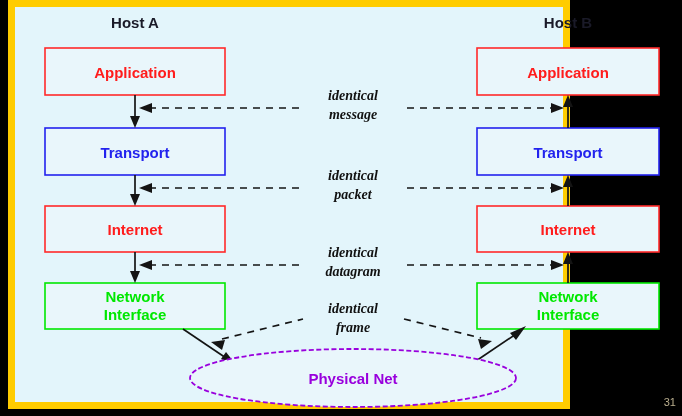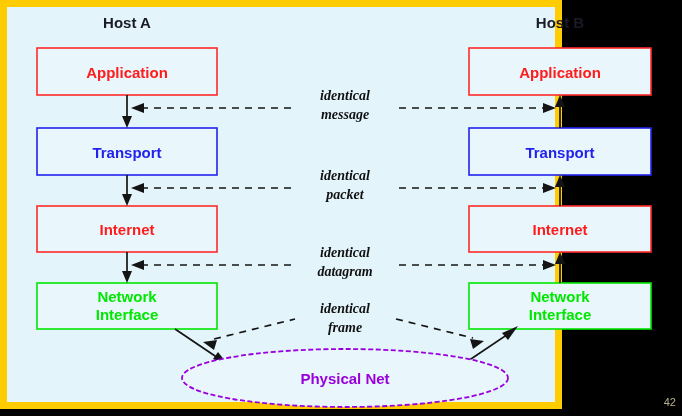--- a/index.html
+++ b/index.html
@@ -10,21 +10,21 @@
   #screen {
     position: relative;
     width: 682px;
     height: 416px;
     background: #000000;
     overflow: hidden;
     font-family: "Liberation Sans", sans-serif;
   }
   #slide-frame {
     position: absolute;
-    left: 0px;
+    left: 8px;
     top: 0px;
     width: 562px;
     height: 409px;
     box-sizing: border-box;
     border: 7px solid #ffcc00;
     background: #e3f5fb;
   }
   #diagram-svg {
     position: absolute;
     left: 0;
@@ -183,15 +183,15 @@
         <line class="solid-conn" x1="458" y1="356" x2="504" y2="325"></line>
         <polygon class="arrow-fill" points="511,319 495,326 501,333"></polygon>
       </g>
 
       <ellipse class="net-ellipse" cx="338" cy="371" rx="163" ry="29"></ellipse>
       <text class="net-label" x="338" y="377" text-anchor="middle">Physical Net</text>
 
     </svg>
   </div>
 
-  <div id="page-number">42</div>
+  <div id="page-number">31</div>
 
 </div>
 
 </body></html>

